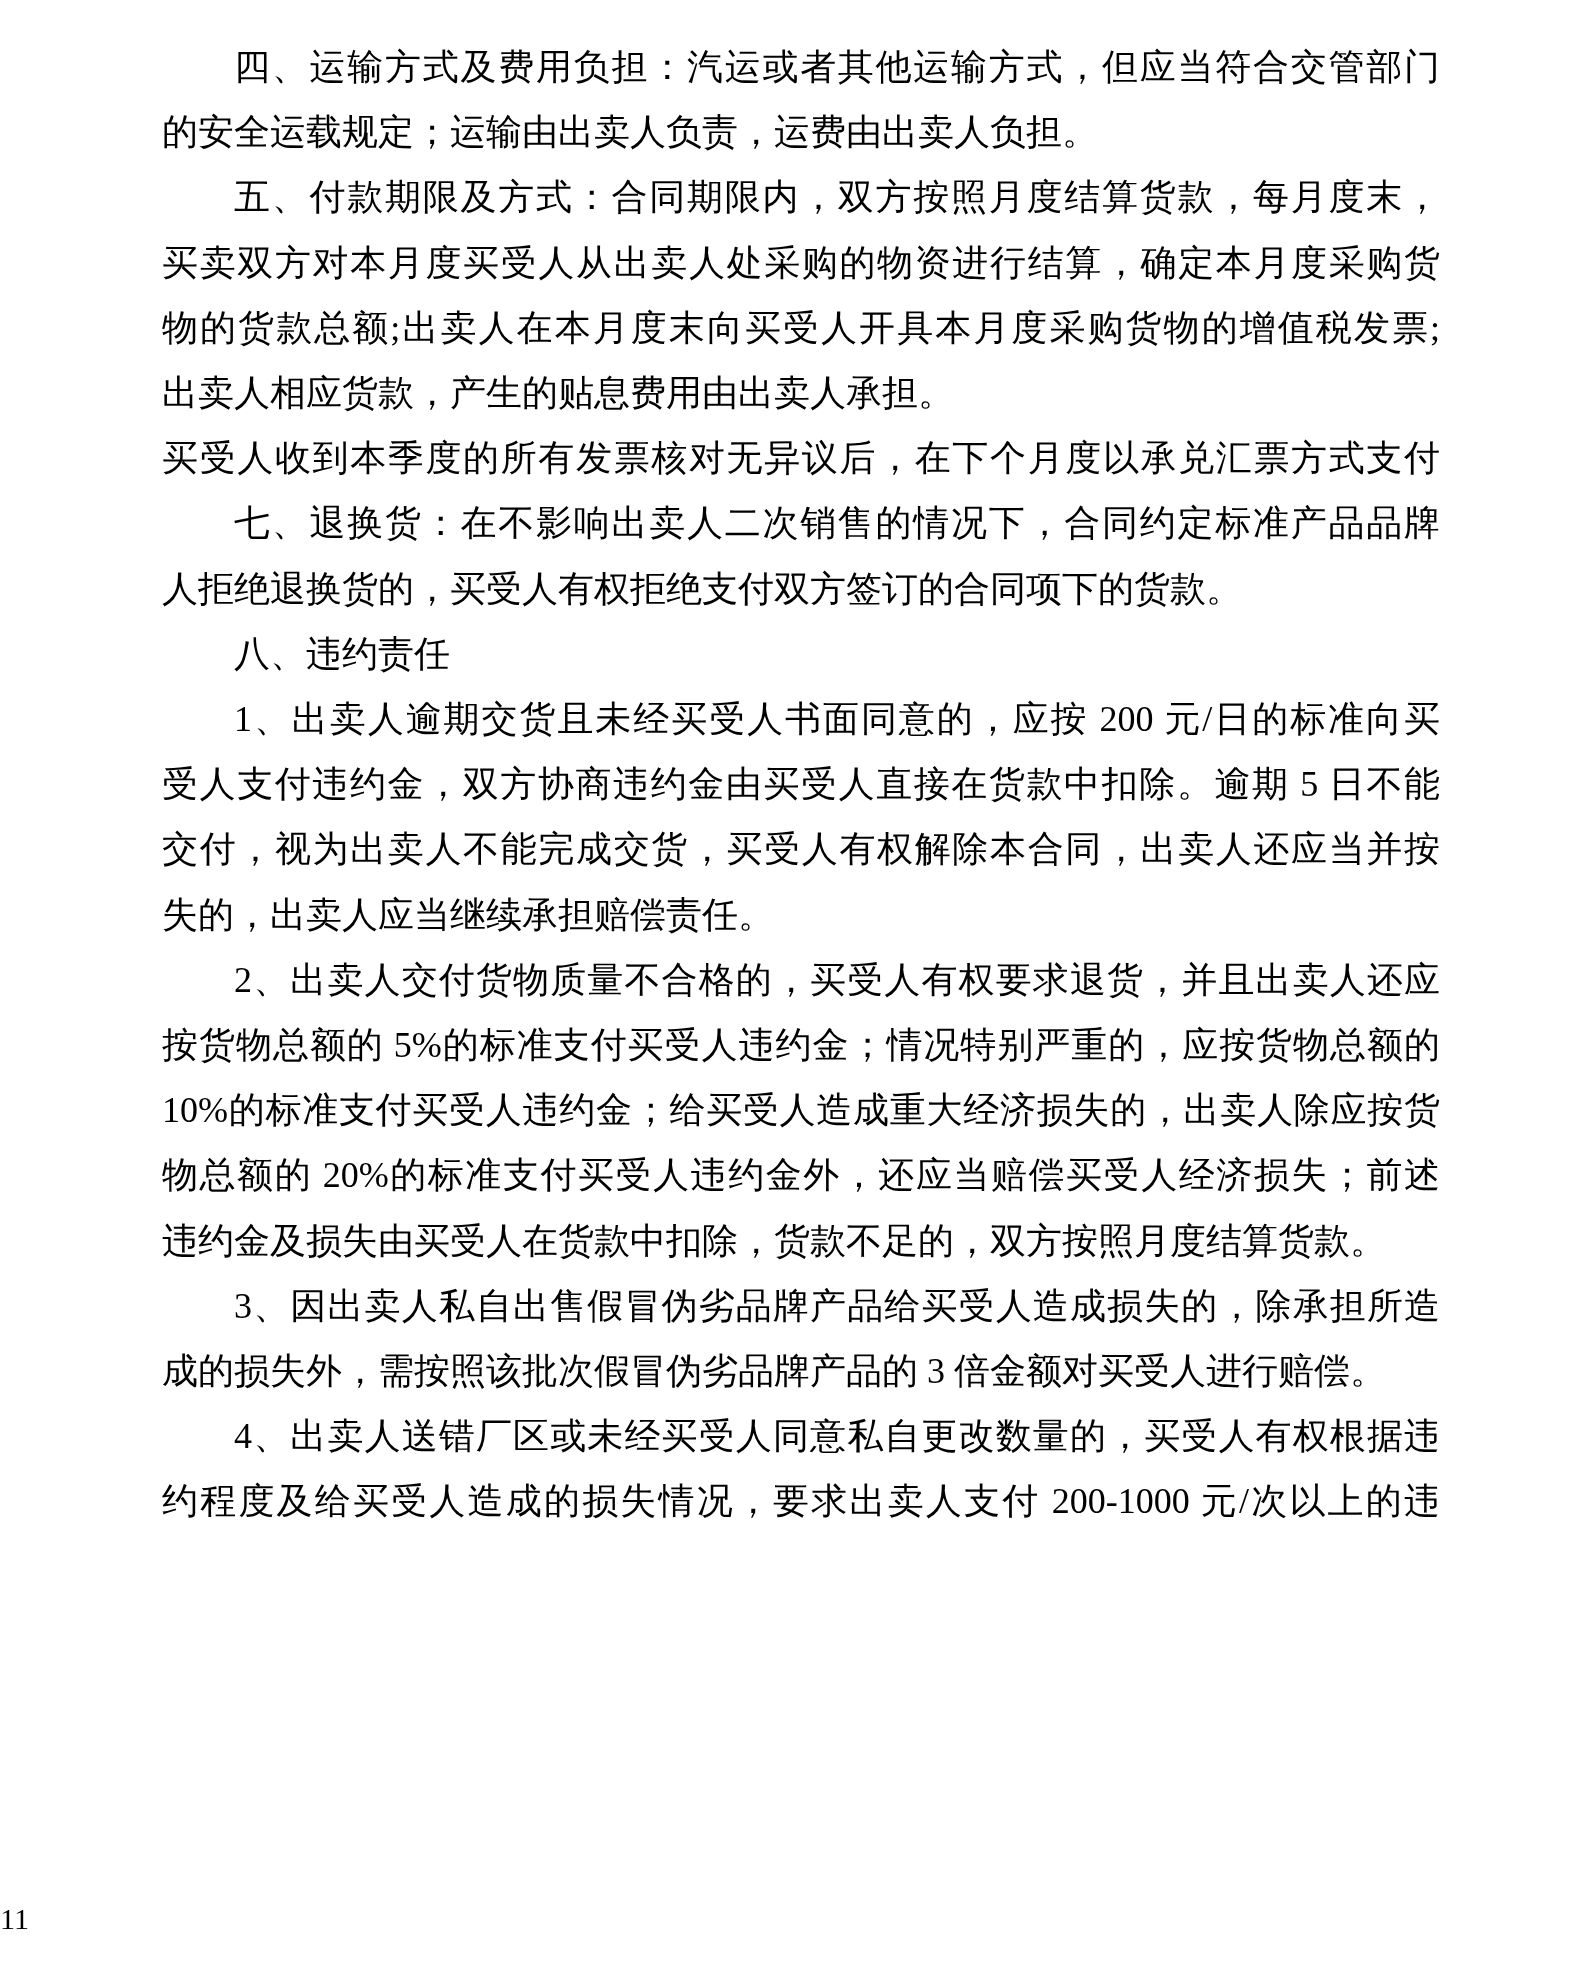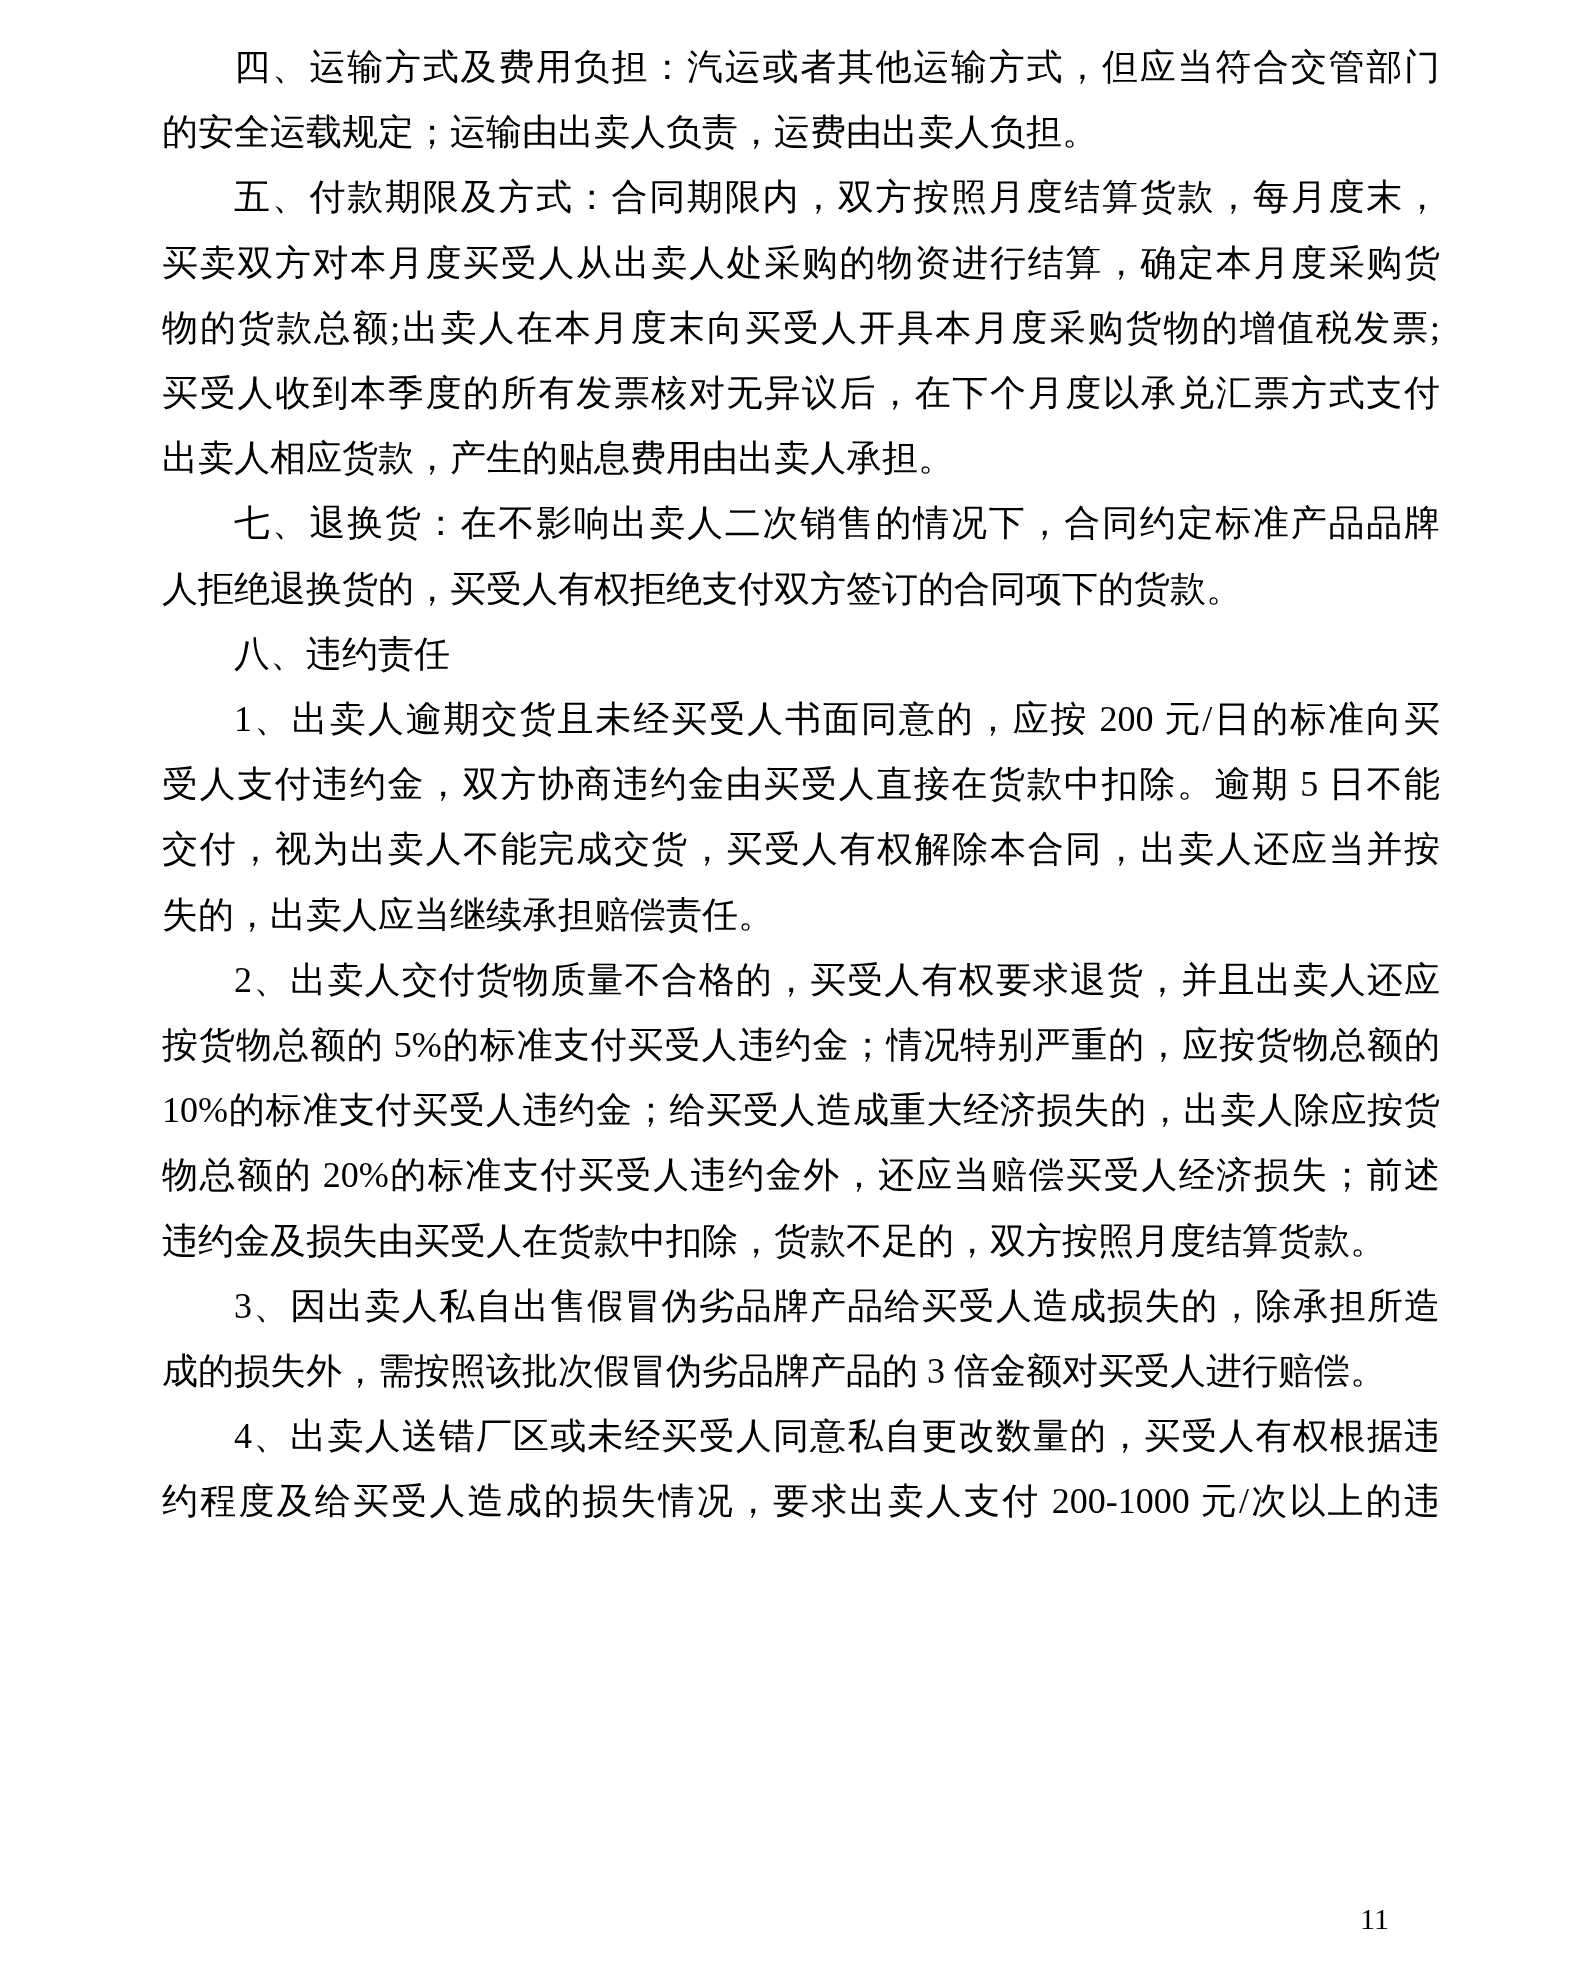--- a/index.html
+++ b/index.html
@@ -47,40 +47,40 @@
     text-indent: 72px;
   }
   .line.natural-end {
     text-align-last: left;
   }
   .page-number {
     position: absolute;
     top: 1899px;
     left: 0;
     width: 100%;
-    text-align: right;
+    text-align: left;
     font-size: 30px;
     line-height: 40px;
   }
 </style>
 </head>
 <body>
 
 <div class="page">
   <div class="content">
       <div class="para">
         <div class="line first">四、运输方式及费用负担：汽运或者其他运输方式，但应当符合交管部门</div>
         <div class="line natural-end">的安全运载规定；运输由出卖人负责，运费由出卖人负担。</div>
       </div>
       <div class="para bold">
         <div class="line first">五、付款期限及方式：合同期限内，双方按照月度结算货款，每月度末，</div>
         <div class="line">买卖双方对本月度买受人从出卖人处采购的物资进行结算，确定本月度采购货</div>
         <div class="line">物的货款总额;出卖人在本月度末向买受人开具本月度采购货物的增值税发票;</div>
+        <div class="line natural-end">出卖人相应货款，产生的贴息费用由出卖人承担。</div>
         <div class="line">买受人收到本季度的所有发票核对无异议后，在下个月度以承兑汇票方式支付</div>
-        <div class="line natural-end">出卖人相应货款，产生的贴息费用由出卖人承担。</div>
       </div>
       <div class="para">
         <div class="line first">七、退换货：在不影响出卖人二次销售的情况下，合同约定标准产品品牌</div>
         <div class="line natural-end">人拒绝退换货的，买受人有权拒绝支付双方签订的合同项下的货款。</div>
       </div>
       <div class="para">
         <div class="line first natural-end">八、违约责任</div>
       </div>
       <div class="para">
         <div class="line first">1、出卖人逾期交货且未经买受人书面同意的，应按 200 元/日的标准向买</div>

